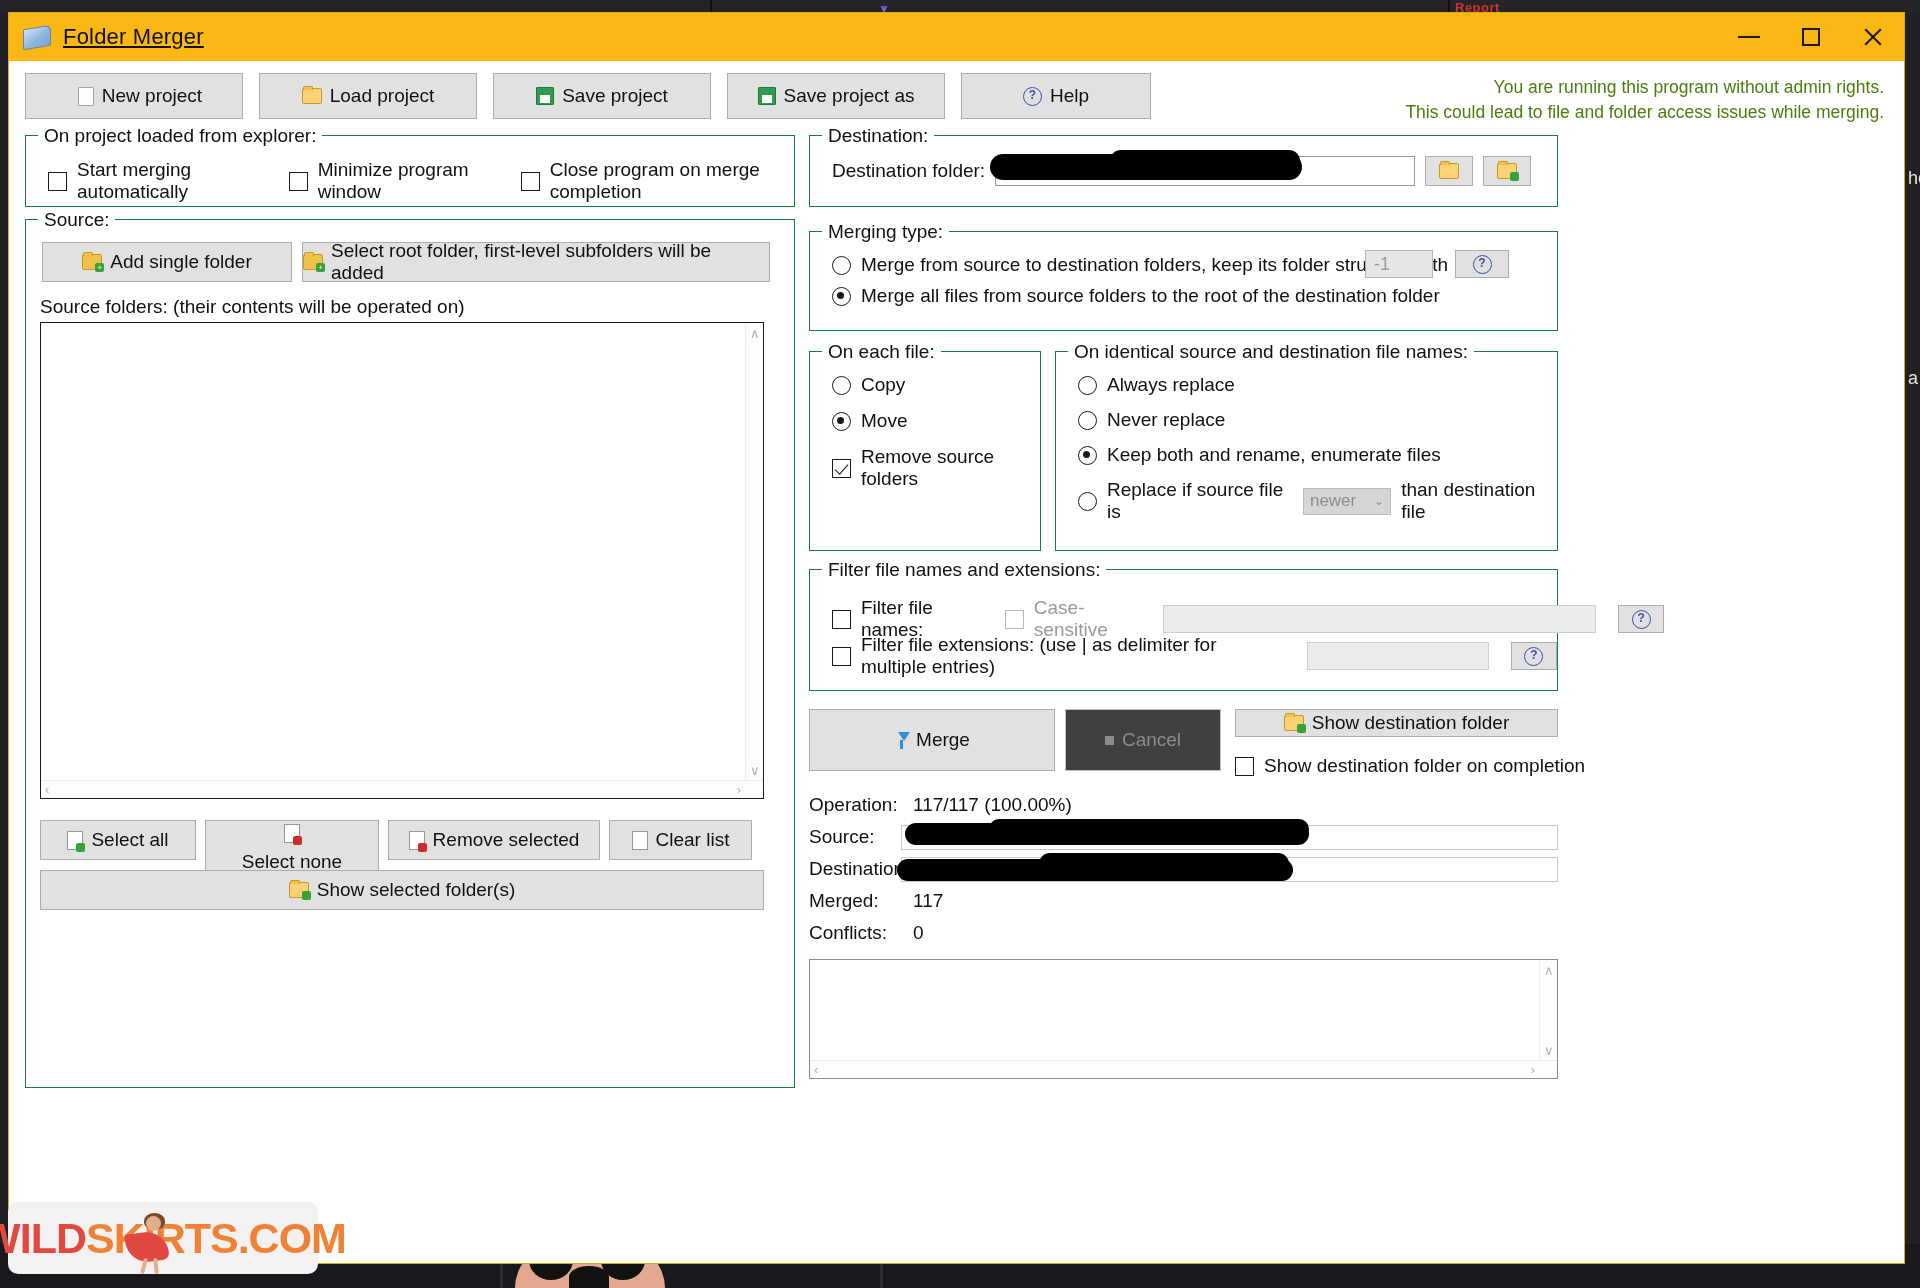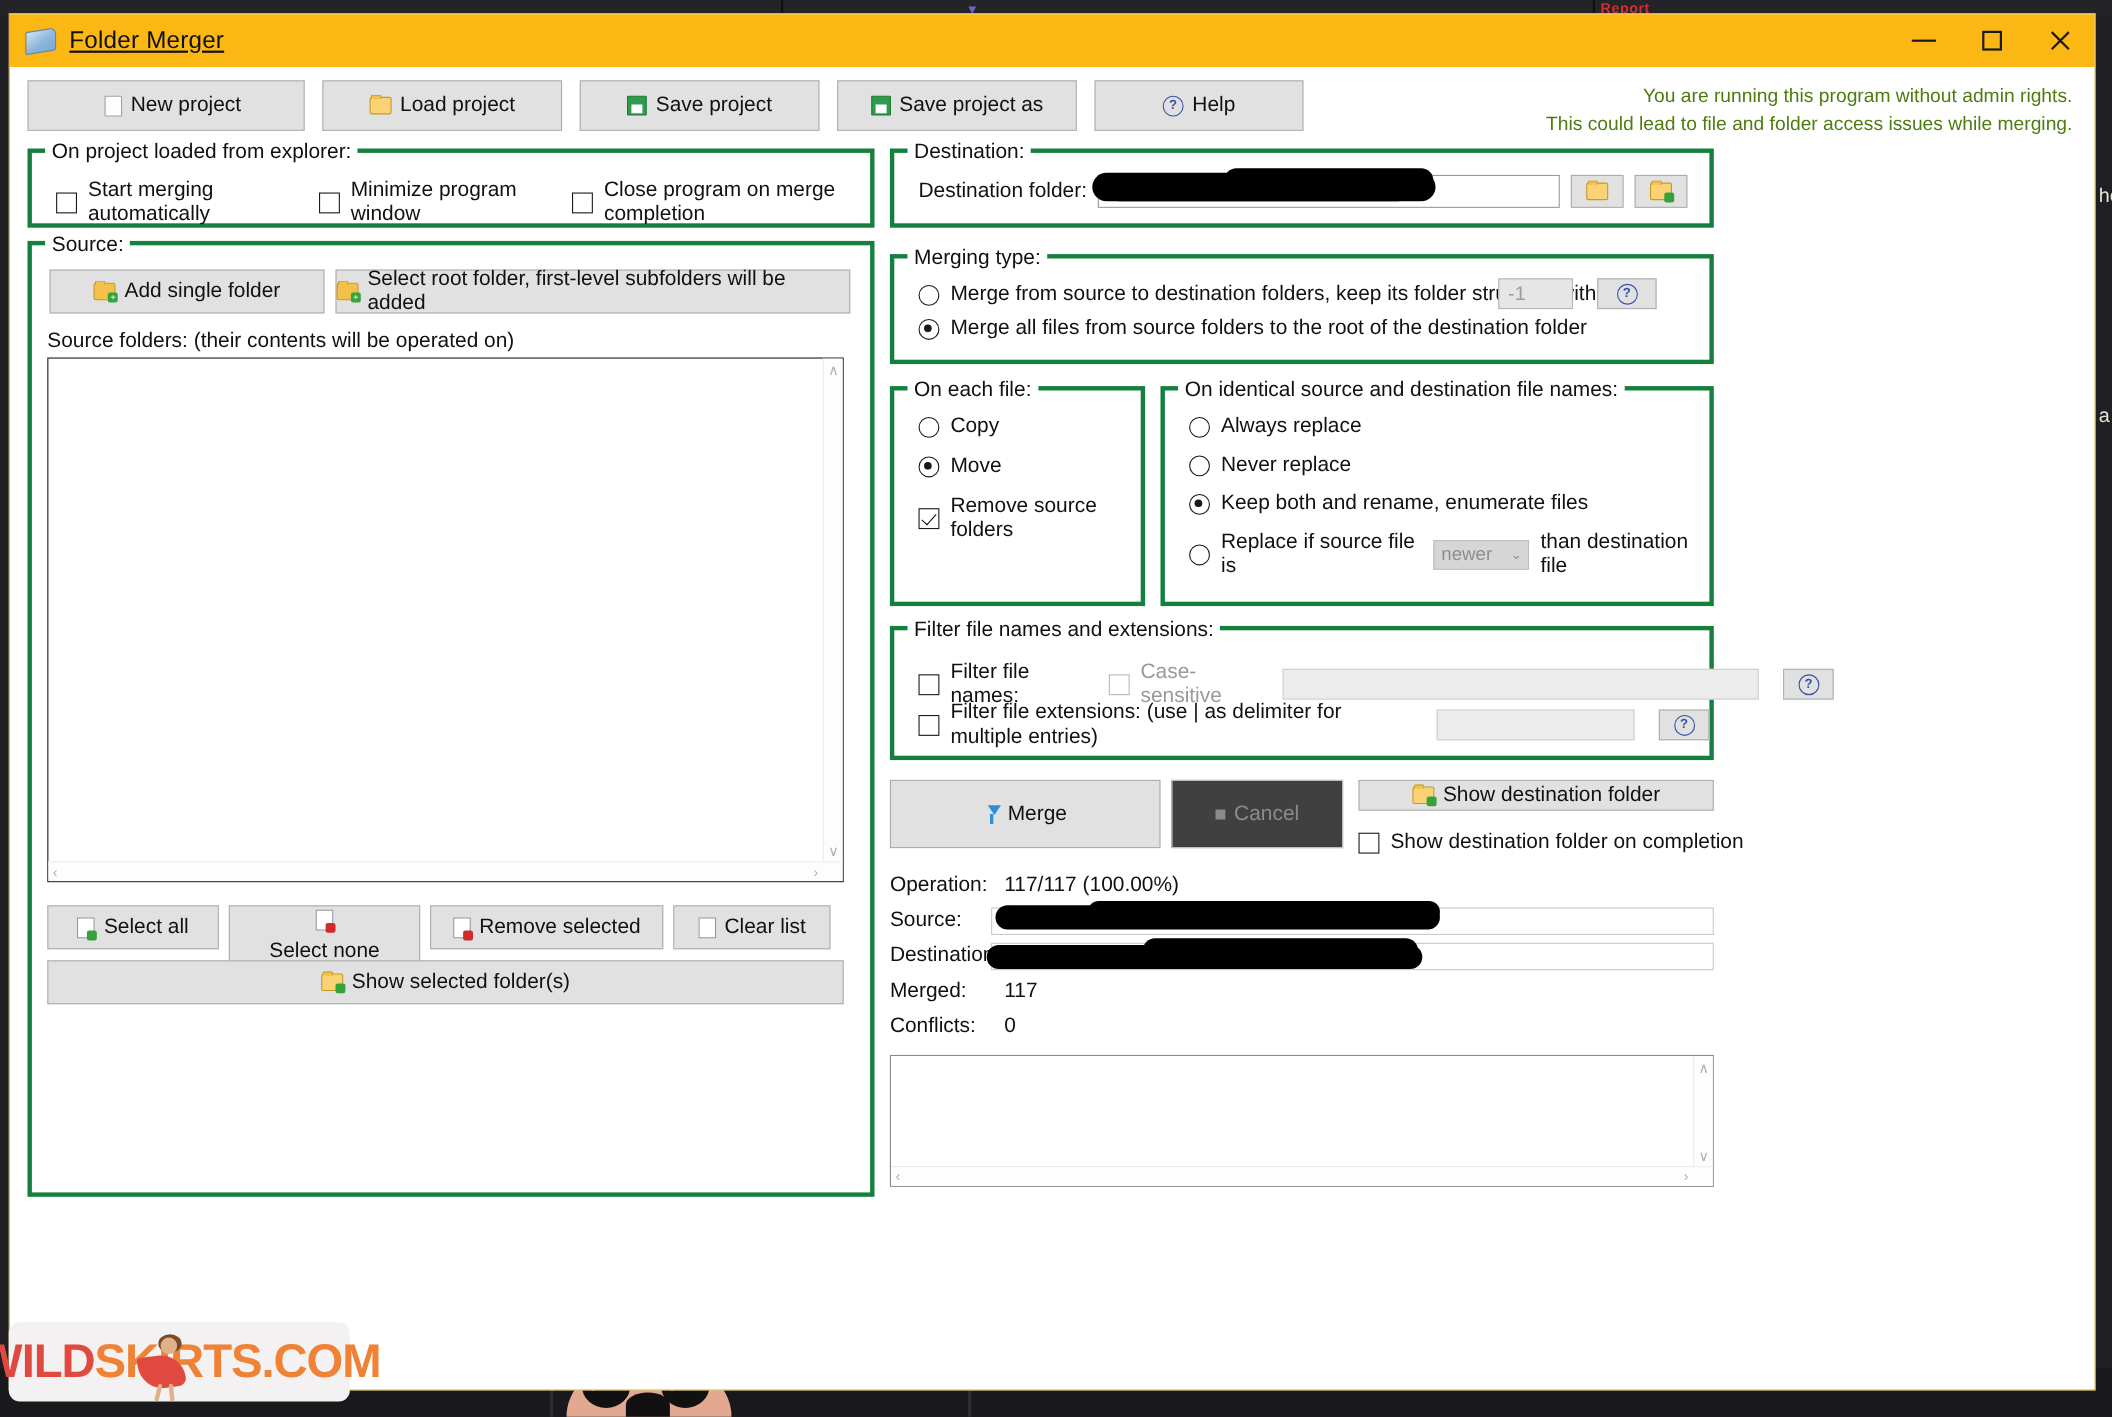--- a/index.html
+++ b/index.html
@@ -48,32 +48,32 @@
 
   #client{position:relative;height:1202px;background:#fff;}
 
   
   #toolbar{position:absolute;left:16px;top:12px;display:flex;gap:16px;}
   .tbtn{
     height:46px;background:#e1e1e1;border:1px solid #adadad;
     display:flex;align-items:center;justify-content:center;gap:8px;
     font-size:19px;color:#111;box-sizing:border-box;cursor:default;
   }
-  #btn-new-project{width:252px;padding-left:12px;}
+  #btn-new-project{width:218px;padding-left:12px;}
   #btn-load-project{width:218px;}
   #btn-save-project{width:218px;}
   #btn-save-project-as{width:218px;}
   #btn-help{width:190px;}
   #admin-warning{
     position:absolute;right:20px;top:14px;text-align:right;color:#4d7c0f;
     font-size:17.5px;line-height:1.45;
   }
 
   
-  .group{position:absolute;border:4px solid #15803d;box-sizing:border-box;}
+  .group{position:absolute;border:1px solid #15803d;box-sizing:border-box;}
   .group>.legend{
     position:absolute;top:-11px;left:12px;background:#fff;padding:0 6px;
     font-size:19px;color:#111;white-space:nowrap;
   }
 
   
   .cb{width:19px;height:19px;border:1.6px solid #1a1a1a;background:#fff;box-sizing:border-box;display:inline-block;position:relative;flex:0 0 auto;}
   .cb.checked:after{content:"";position:absolute;left:5px;top:1px;width:6px;height:12px;
     border:solid #1a1a1a;border-width:0 1.8px 1.8px 0;transform:rotate(42deg);}
   .cb.dis{border-color:#b9b9b9;}

